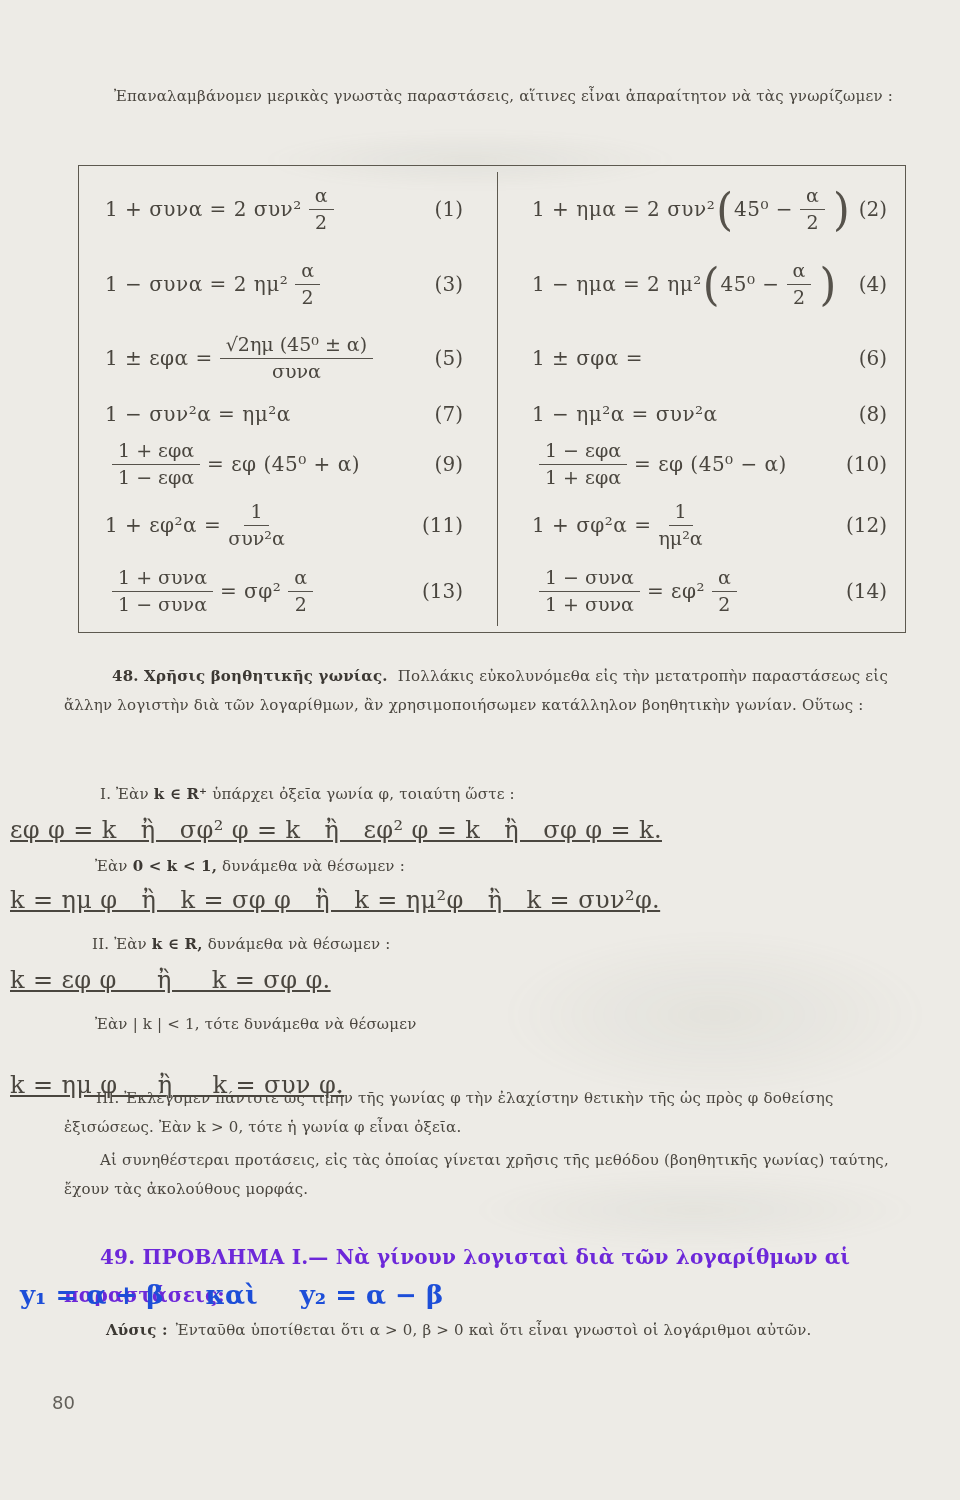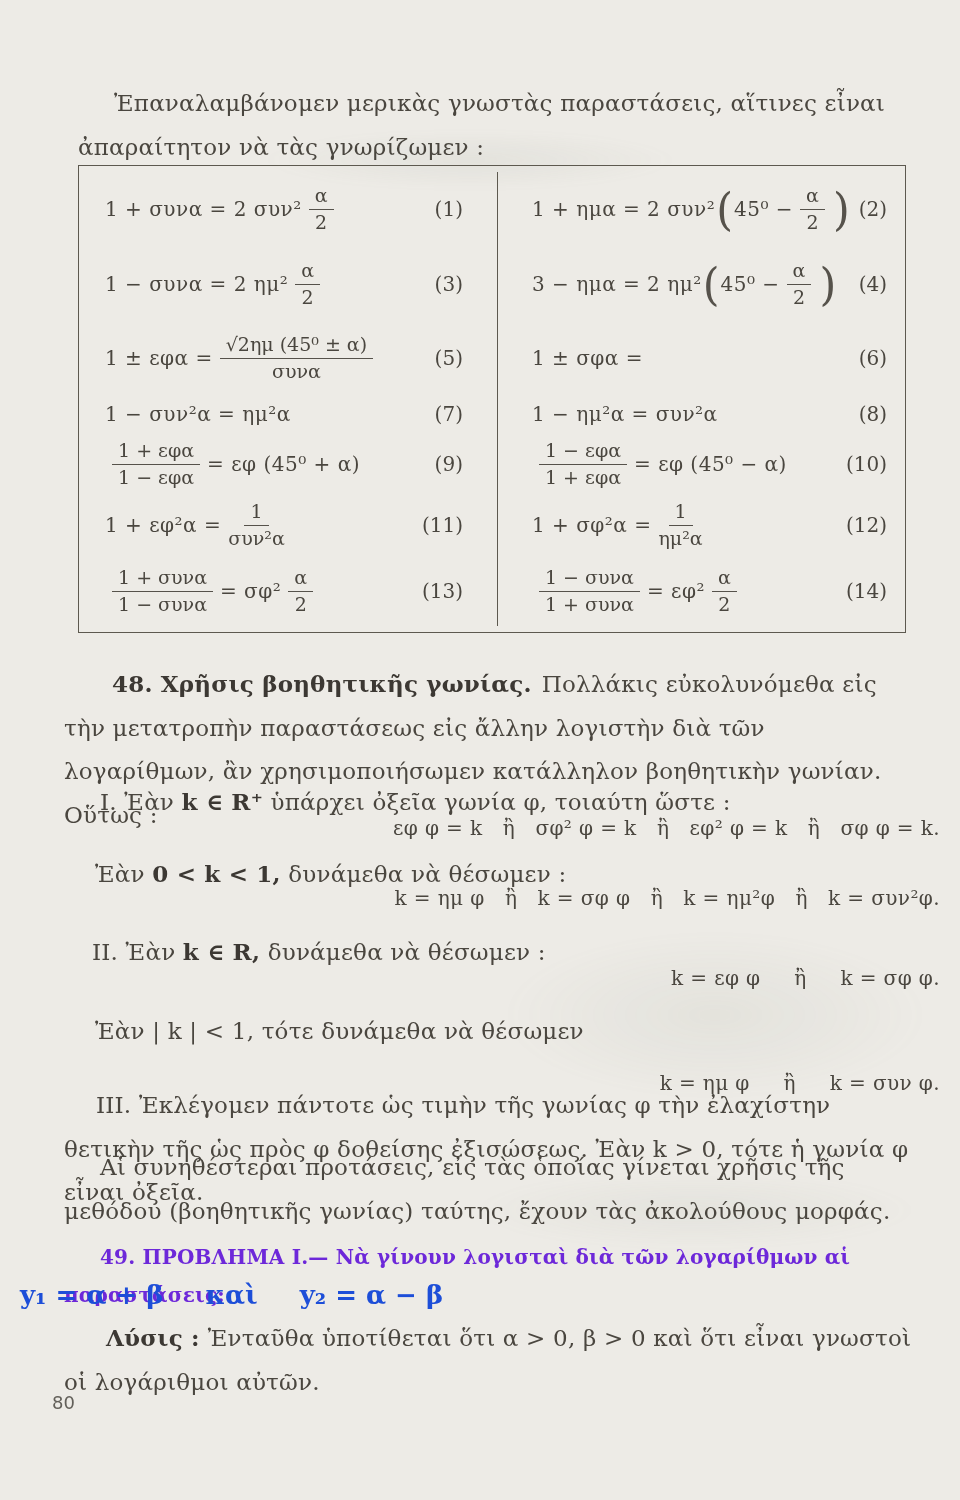--- a/index.html
+++ b/index.html
@@ -16,21 +16,21 @@
   .page{position:relative;width:960px;height:1500px;}
   .artifact{position:absolute;pointer-events:none;filter:blur(3px);}
   .art1{left:500px;top:930px;width:430px;height:170px;
     background:radial-gradient(ellipse at center, rgba(120,132,112,.08), transparent 70%);}
   .art2{left:470px;top:1170px;width:450px;height:80px;
     background:radial-gradient(ellipse at center, rgba(120,132,112,.07), transparent 70%);}
   .art3{left:260px;top:130px;width:420px;height:60px;
     background:radial-gradient(ellipse at center, rgba(115,128,110,.08), transparent 70%);}
 
   p{margin:0;}
-  .para{position:absolute;font-size:23px;line-height:1.9;letter-spacing:.2px;}
+  .para{position:absolute;font-size:15px;line-height:1.9;letter-spacing:.2px;}
   .b{font-weight:bold;color:#3c3833;}
 
   .intro{left:78px;top:82px;width:830px;text-indent:36px;}
 
   
   .ftable{
     position:absolute;left:78px;top:165px;width:828px;height:468px;
     border:1.6px solid #5d594f;
     display:grid;grid-template-columns:50.6% 49.4%;
     grid-template-rows:74px 76px 72px 40px 60px 62px 70px;
@@ -48,22 +48,22 @@
   .pgroup{display:inline-flex;align-items:center;}
   .pglyph{font-size:215%;font-weight:300;line-height:.8;transform:scaleY(1.05);
           color:#56524b;margin:0 1px;}
   .flabel{margin-left:auto;white-space:pre;}
 
   
   .sec48{left:64px;top:662px;width:848px;text-indent:48px;}
   .h48{font-weight:bold;color:#3c3833;margin-right:10px;}
 
   .case1-lead{left:100px;top:780px;width:820px;}
-  .mline{position:absolute;left:10px;top:0;width:930px;text-align:right;
-         font-size:20px;white-space:pre-wrap;letter-spacing:.4px;}
+  .mline{position:absolute;left:10px;top:0;width:930px;text-align:left;
+         font-size:24px;white-space:pre-wrap;letter-spacing:.4px;text-decoration:underline;}
   .l1{top:816px;} .l2{top:886px;} .l3{top:966px;} .l4{top:1046px;margin-top:25px;}
   .case1-lead2{left:95px;top:852px;width:820px;}
   .case2-lead{left:92px;top:930px;width:820px;}
   .case2-lead2{left:95px;top:1010px;width:820px;}
   .case3{left:64px;top:1084px;width:852px;text-indent:32px;}
   .case3b{left:64px;top:1146px;width:852px;text-indent:36px;}
 
   .sec49{left:64px;top:1238px;width:866px;text-indent:36px;font-weight:bold;color:#6d28d9;
          font-size:20px;letter-spacing:.2px;}
   .eqline{position:absolute;left:20px;top:1280px;width:900px;text-align:left;
@@ -110,21 +110,21 @@
       </div>
       <div class="fcell left">
         <span class="mtext">1 − συνα = 2 ημ²</span>
         <span class="frac">
           <span class="fnum">α</span>
           <span class="fden">2</span>
         </span>
         <span class="flabel">(3)</span>
       </div>
       <div class="fcell right">
-        <span class="mtext">3 − ημα = 2 ημ²</span>
+        <span class="mtext">1 − ημα = 2 ημ²</span>
         <span class="pgroup">
           <span class="pglyph">(</span>
           <span class="mtext">45⁰ −</span>
           <span class="frac">
             <span class="fnum">α</span>
             <span class="fden">2</span>
           </span>
           <span class="pglyph">)</span>
         </span>
         <span class="flabel">(4)</span>

